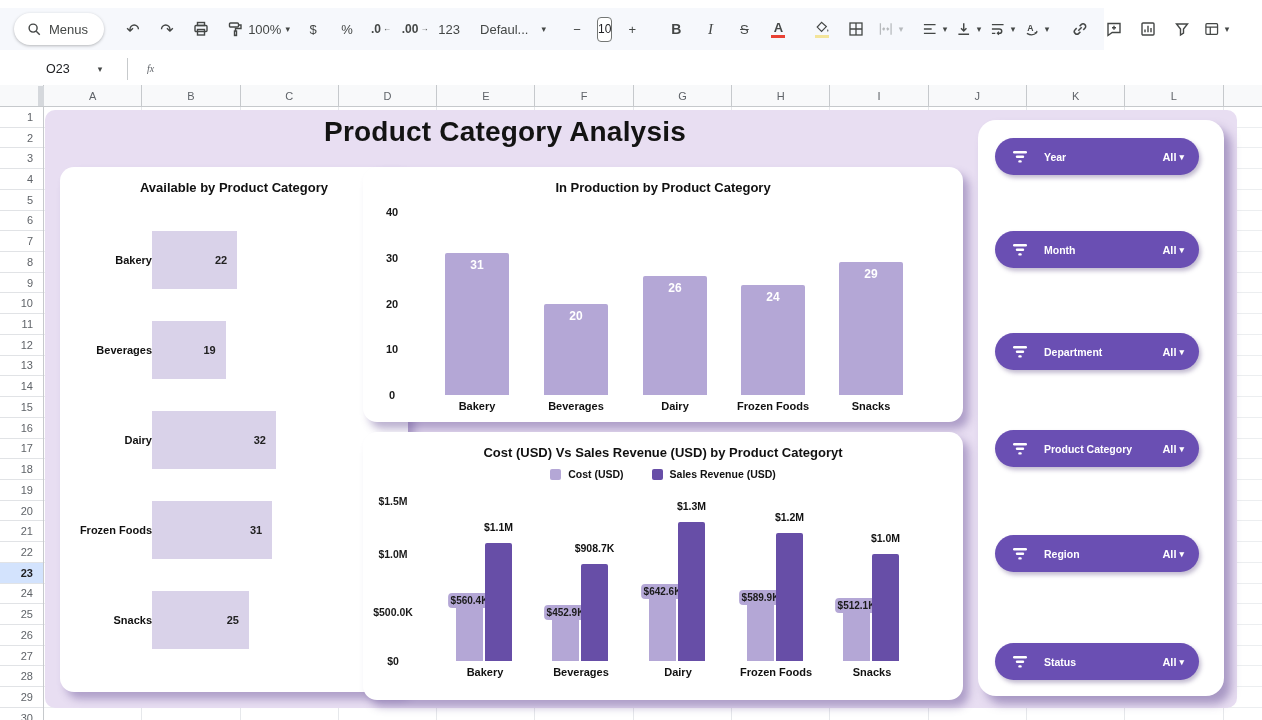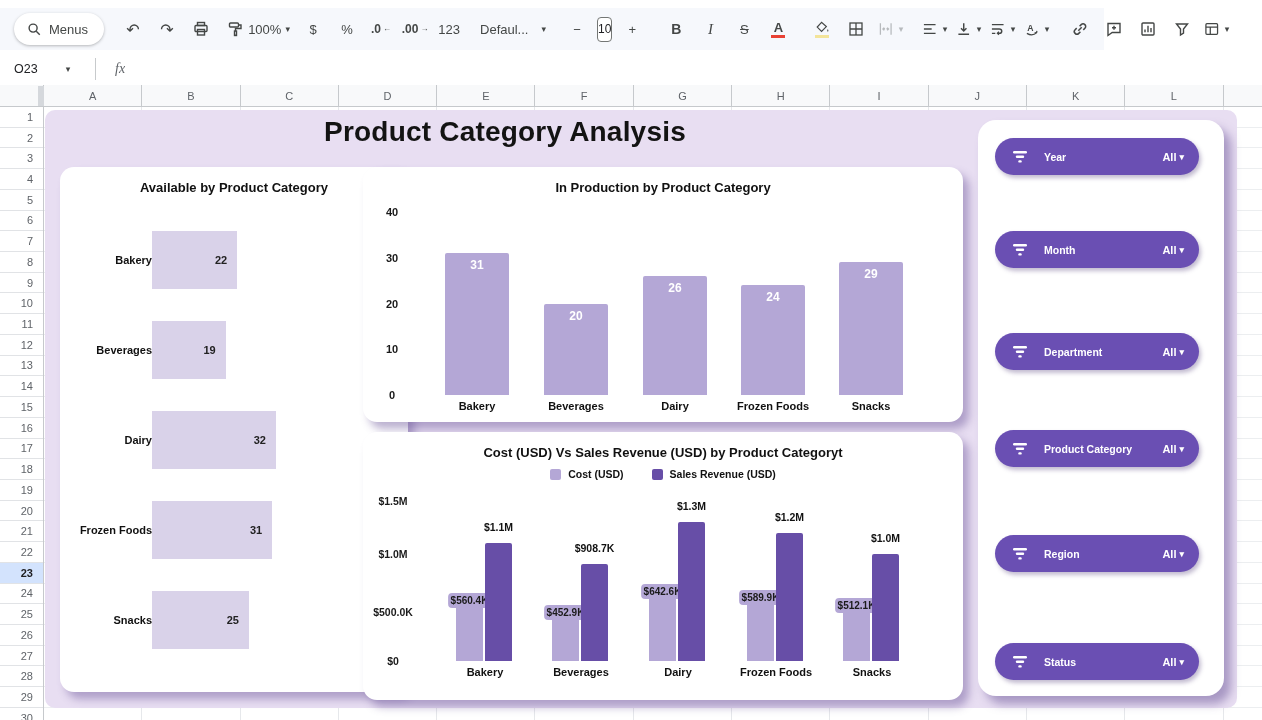--- a/index.html
+++ b/index.html
@@ -26,22 +26,22 @@
   .b-strike{text-decoration:line-through;font-size:13px;}
   .stack{display:flex;flex-direction:column;align-items:center;line-height:1;}
   .clr-bar{width:14px;height:3px;margin-top:1px;}
   .sub-arrow{font-size:8px;line-height:1;color:#444746;}
   .dec{display:flex;align-items:flex-end;font-size:12px;font-weight:bold;}
   .disabled, .disabled .caret{color:#b7babd;}
   .disabled svg *{stroke:#b7babd !important;}
   
   .fbar{position:absolute;left:0;top:52px;width:1262px;height:33px;background:#fff;
         border-bottom:1px solid #d7dade;display:flex;align-items:center;}
-  .name-box{width:76px;padding-left:14px;font-size:12.5px;color:#202124;display:flex;align-items:center;gap:26px;}
-  .fx{font-style:italic;font-family:"Liberation Serif",serif;color:#5f6368;font-size:14px;margin-left:14px;}
+  .name-box{width:76px;padding-left:14px;font-size:12.5px;color:#202124;display:flex;align-items:center;gap:26px;margin-left:32px;}
+  .fx{font-style:italic;font-family:"Liberation Serif",serif;color:#5f6368;font-size:10px;margin-left:14px;}
   
   .corner{position:absolute;left:0;top:85px;width:44px;height:22px;background:#f8f9fa;
           border-right:1px solid #c6c9cc;border-bottom:1px solid #c6c9cc;box-sizing:border-box;}
   .corner-band{position:absolute;left:38px;top:86px;width:6px;height:20px;background:#d5d8dc;}
   .col-headers{position:absolute;left:44px;top:85px;right:0;height:22px;display:flex;
                background:#f8f9fa;border-bottom:1px solid #c6c9cc;box-sizing:border-box;}
   .col-h{width:98.3px;box-sizing:border-box;border-right:1px solid #c6c9cc;display:flex;
          align-items:center;justify-content:center;font-size:11px;color:#5f6368;}
   .col-h.partial{flex:1;border-right:none;}
   .row-headers{position:absolute;left:0;top:107px;width:44px;bottom:0;background:#fff;

